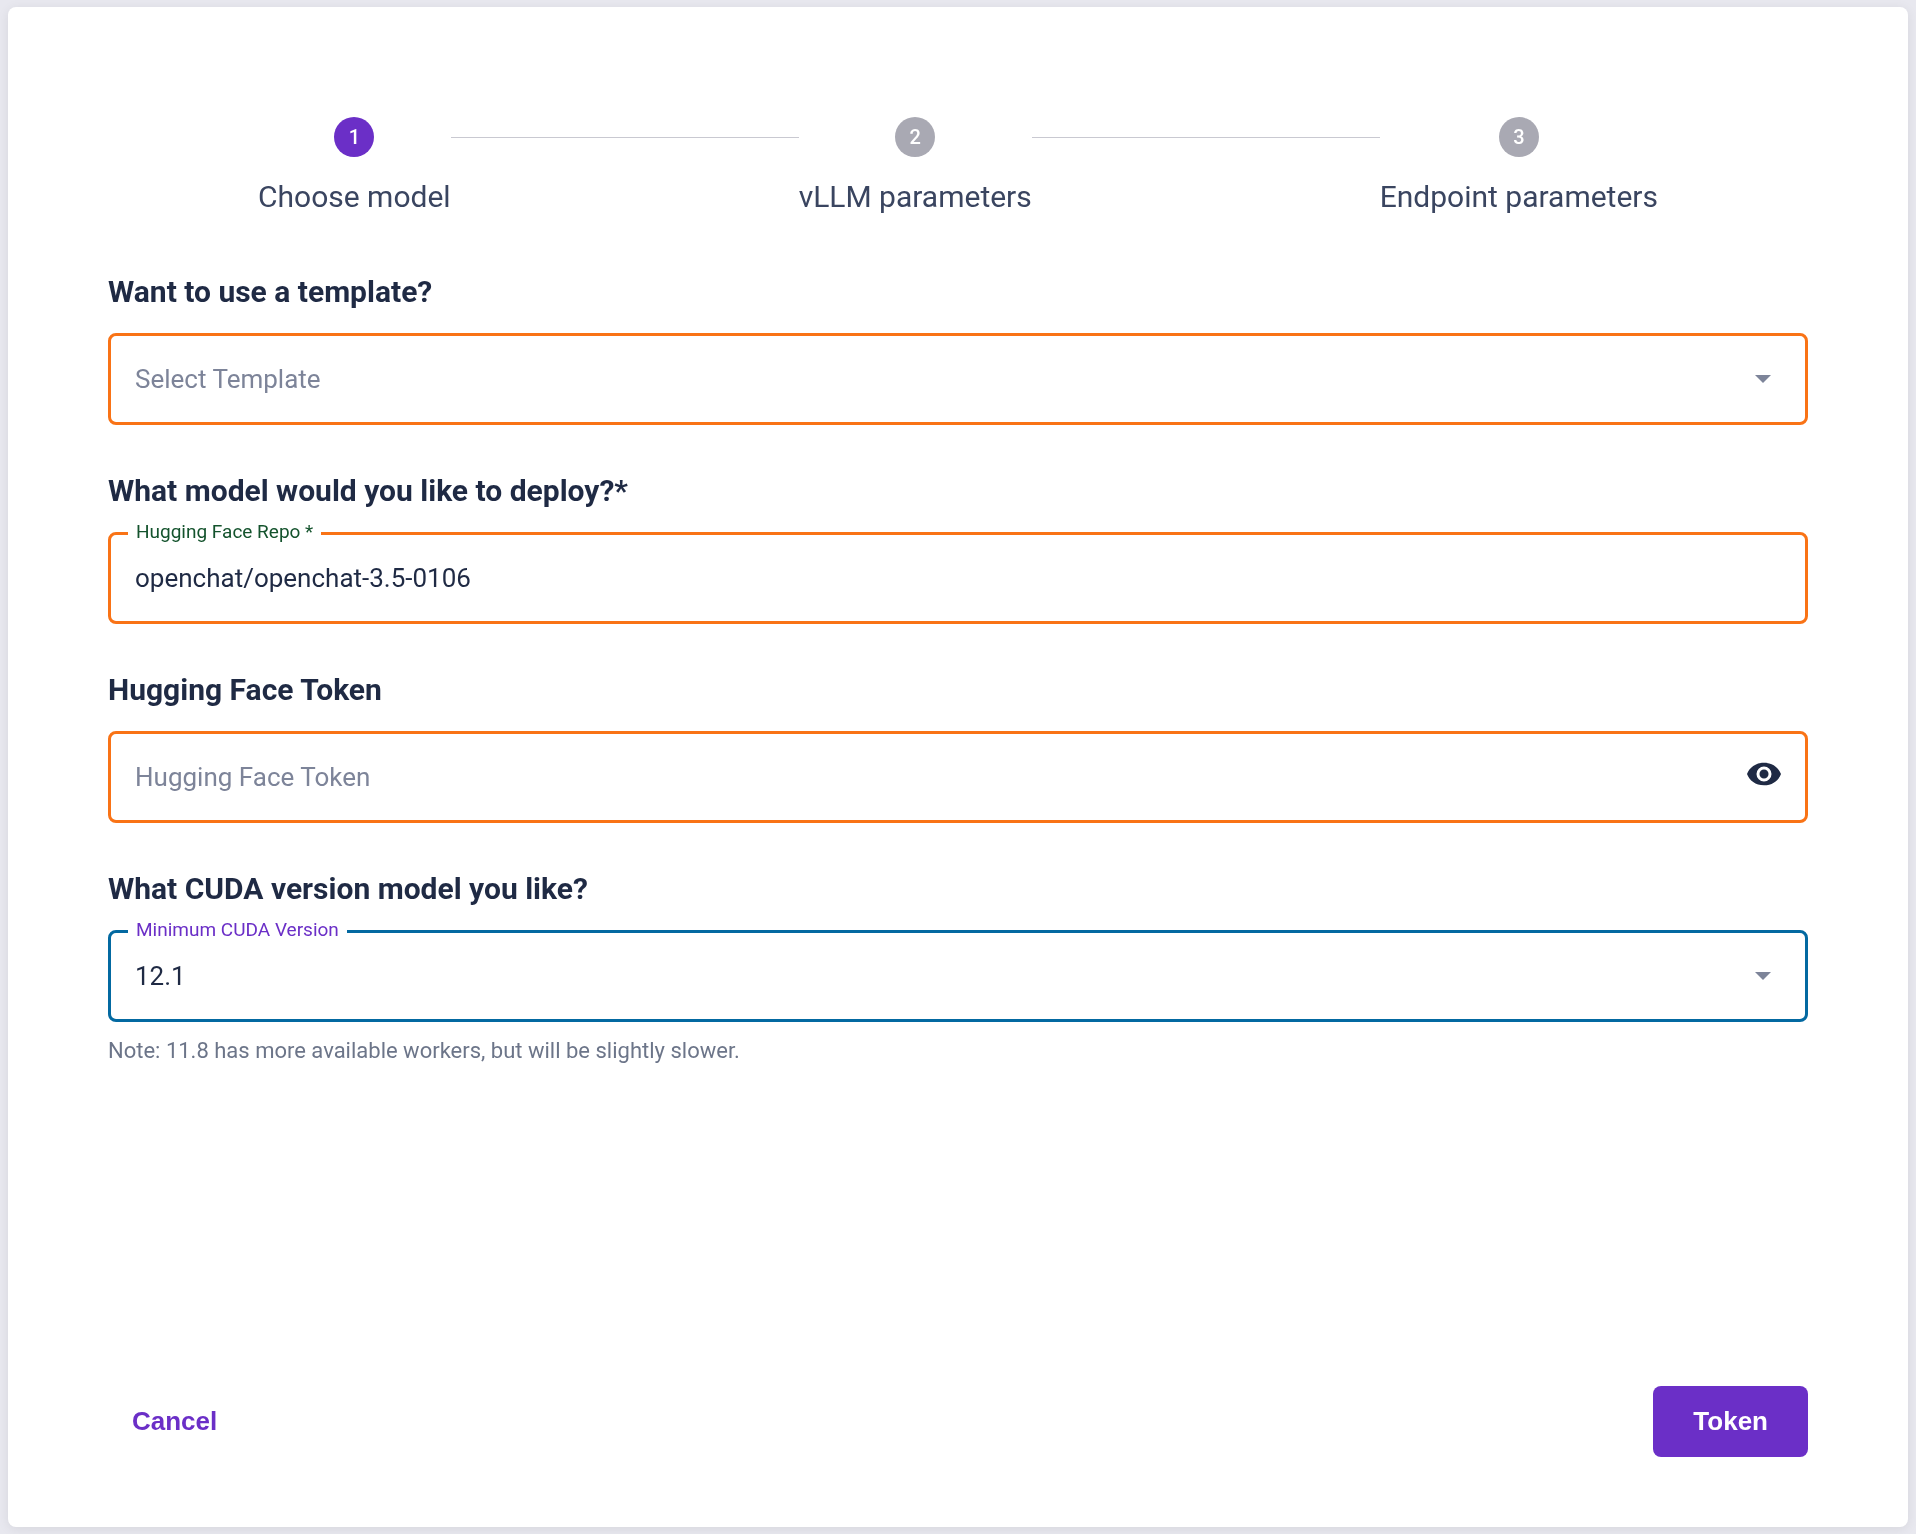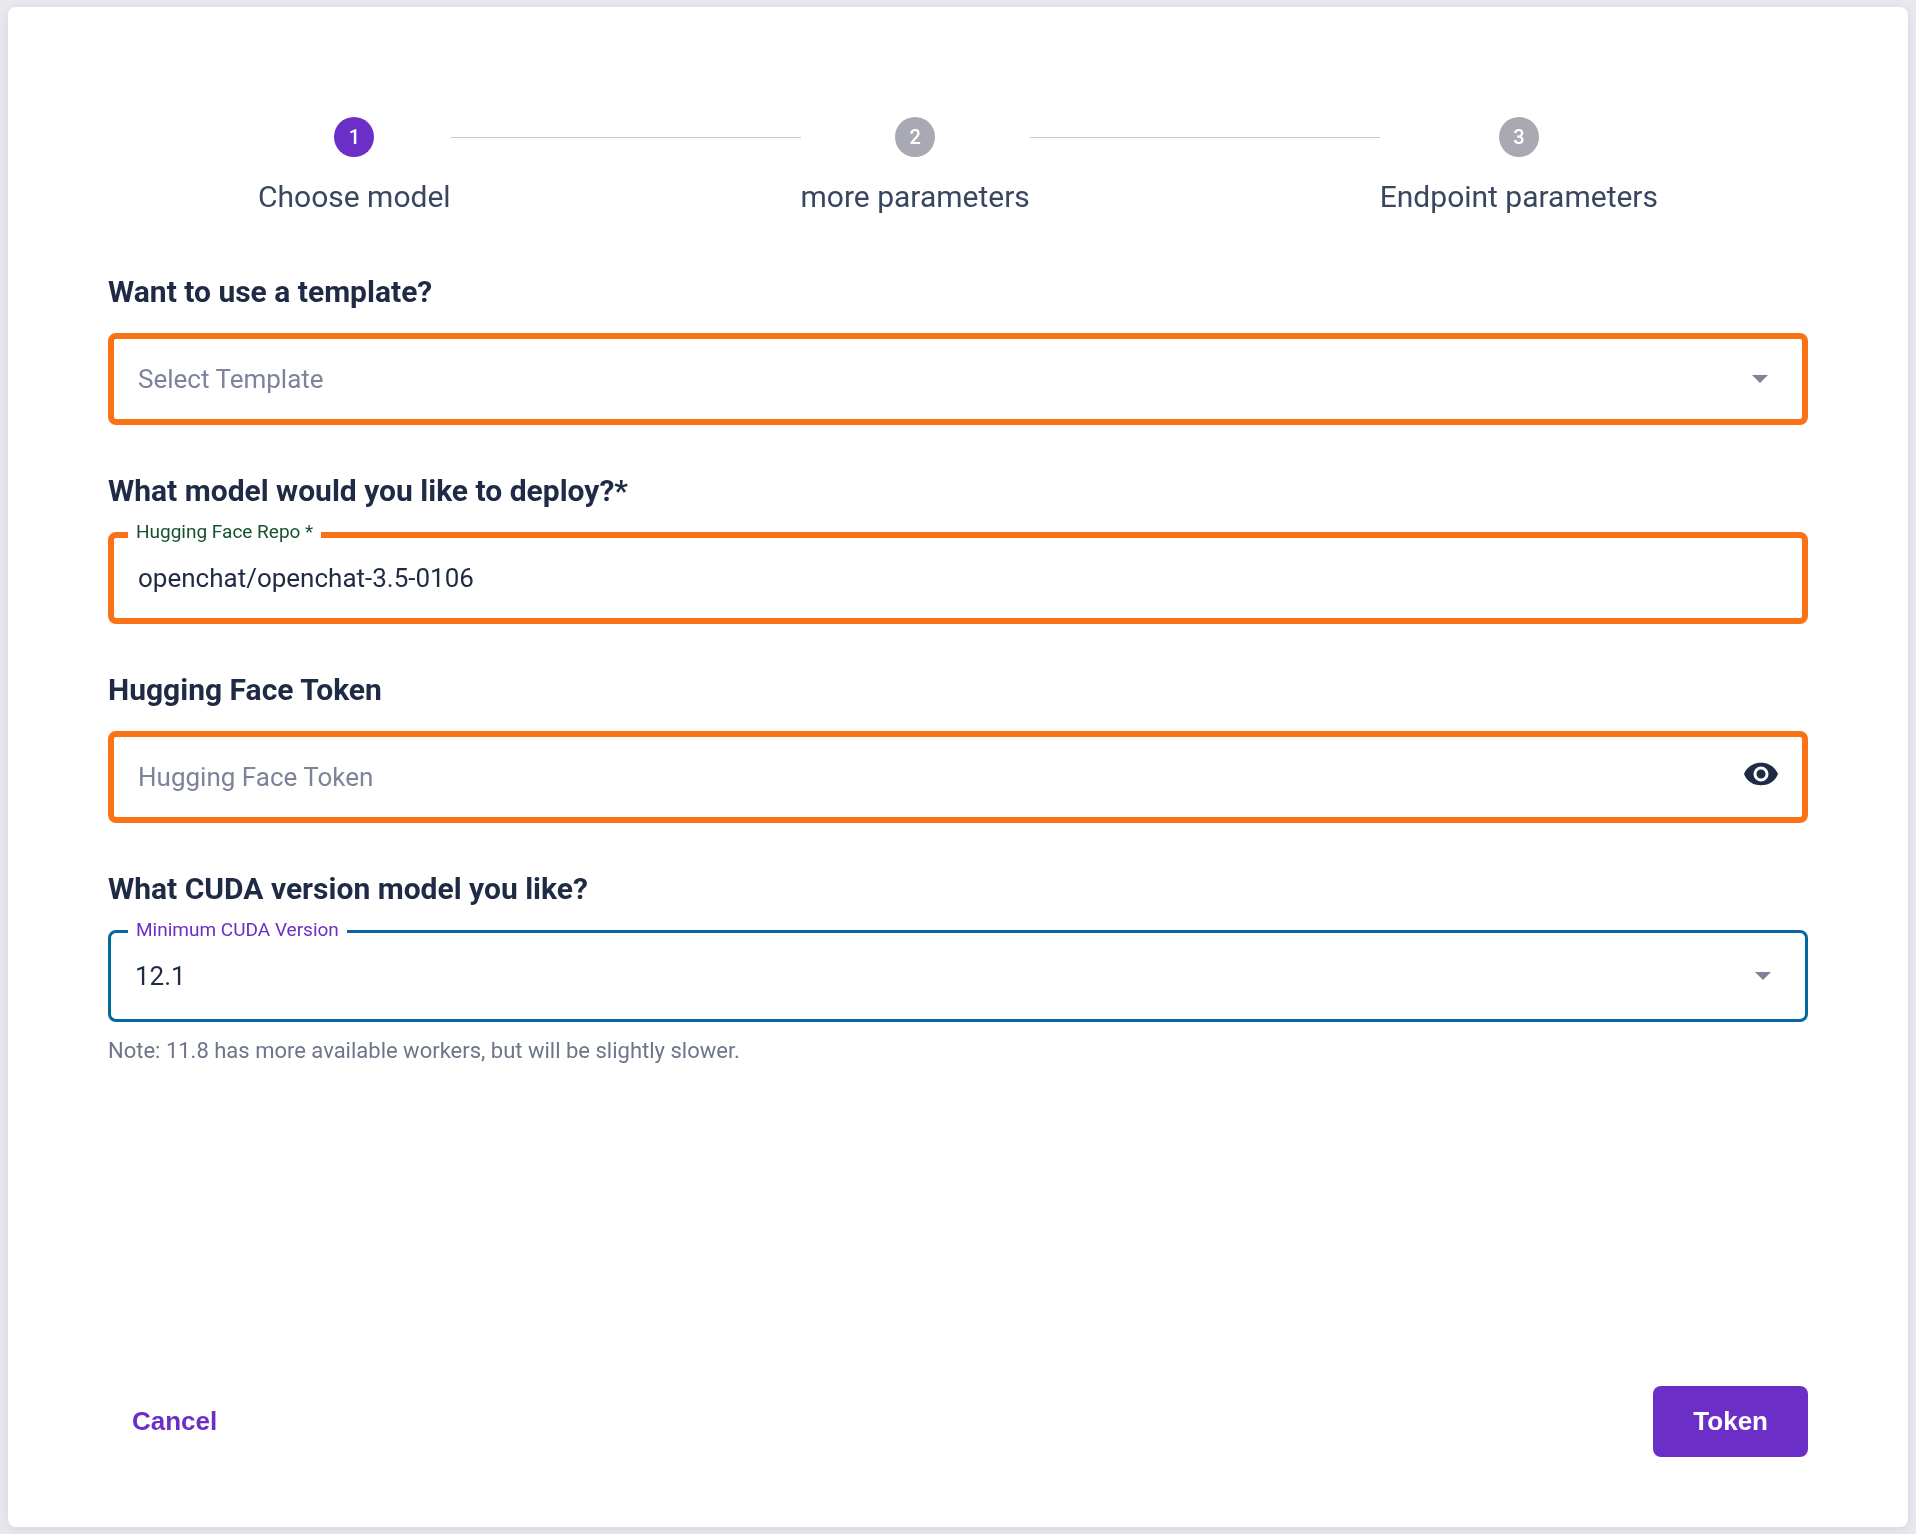--- a/index.html
+++ b/index.html
@@ -67,21 +67,21 @@
     font-weight: 700;
     color: #1f2a44;
     margin-bottom: 24px;
   }
 
   
   .field-wrap { position: relative; }
   .field {
     width: 100%;
     height: 92px;
-    border: 6px solid #f97316;
+    border: 3px solid #f97316;
     border-radius: 8px;
     padding: 0 24px;
     font-size: 26px;
     color: #1f2a44;
     background: #ffffff;
     display: flex;
     align-items: center;
     justify-content: space-between;
   }
   .field.focused {
@@ -163,21 +163,21 @@
 <div class="modal">
 
   <div class="stepper">
     <div class="step">
       <div class="step-circle active">1</div>
       <div class="step-label">Choose model</div>
     </div>
     <div class="step-connector"></div>
     <div class="step">
       <div class="step-circle inactive">2</div>
-      <div class="step-label">more parameters</div>
+      <div class="step-label">vLLM parameters</div>
     </div>
     <div class="step-connector"></div>
     <div class="step">
       <div class="step-circle inactive">3</div>
       <div class="step-label">Endpoint parameters</div>
     </div>
   </div>
 
   <div class="section">
     <div class="section-title">Want to use a template?</div>

